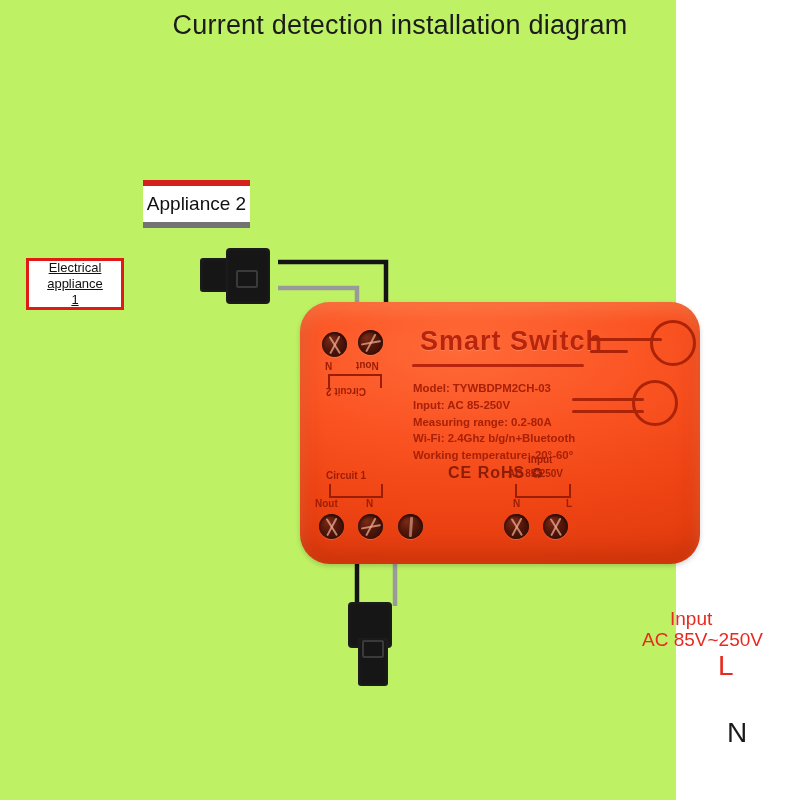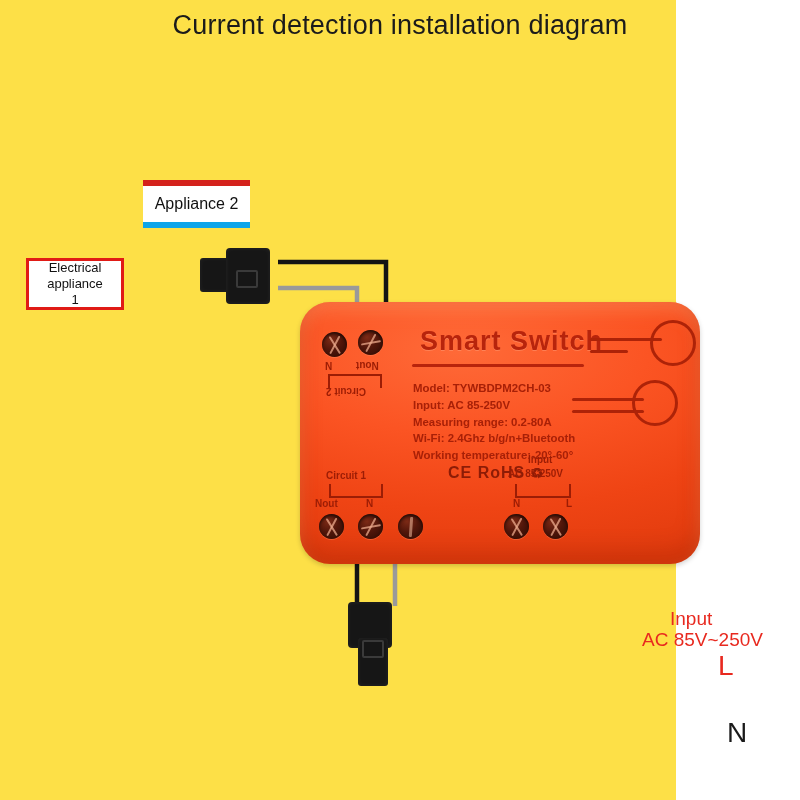--- a/index.html
+++ b/index.html
@@ -1,39 +1,39 @@
 <!DOCTYPE html>
 <html><head>
 <meta charset="utf-8">
 <style>
   html,body{margin:0;padding:0;background:#ffffff;}
   body{width:800px;height:800px;font-family:"Liberation Sans",sans-serif;overflow:hidden;}
-  #stage{position:relative;width:676px;height:800px;background:#fde047;}
+  #stage{position:relative;width:676px;height:800px;background:#bef264;}
 
   .title{
     position:absolute; left:0; top:10px; width:800px; text-align:center;
     font-size:27px; color:#1b1b1b; letter-spacing:0.2px; font-weight:400;
   }
 
   svg.wires{position:absolute;left:0;top:0;width:800px;height:800px;}
 
   
   .lblbox{
     position:absolute; background:#fff; box-sizing:border-box;
     display:flex; align-items:center; justify-content:center; text-align:center;
     font-size:13px; color:#111; line-height:1.25;
   }
   #appliance1-label{
     left:26px; top:258px; width:98px; height:52px;
-    border:3px solid #e01b16; padding:2px 18px;
+    border:3px solid #e01b16; padding:2px 18px;text-decoration:underline;
   }
   #appliance2-label{
     left:143px; top:180px; width:107px; height:48px;
-    border-top:6px solid #d4211c; border-bottom:6px solid #0ea5e9;
-    font-size:16px;
+    border-top:6px solid #d4211c; border-bottom:6px solid #737373;
+    font-size:19px;
   }
 
   
   #input-callout{
     position:absolute; left:642px; top:608px; width:150px;
     color:#e8291f; font-size:19px; line-height:1.12; text-align:left;
   }
   #input-callout .l1{display:block; padding-left:28px;}
   #input-callout .l2{display:block;}
   #lphase-label{

